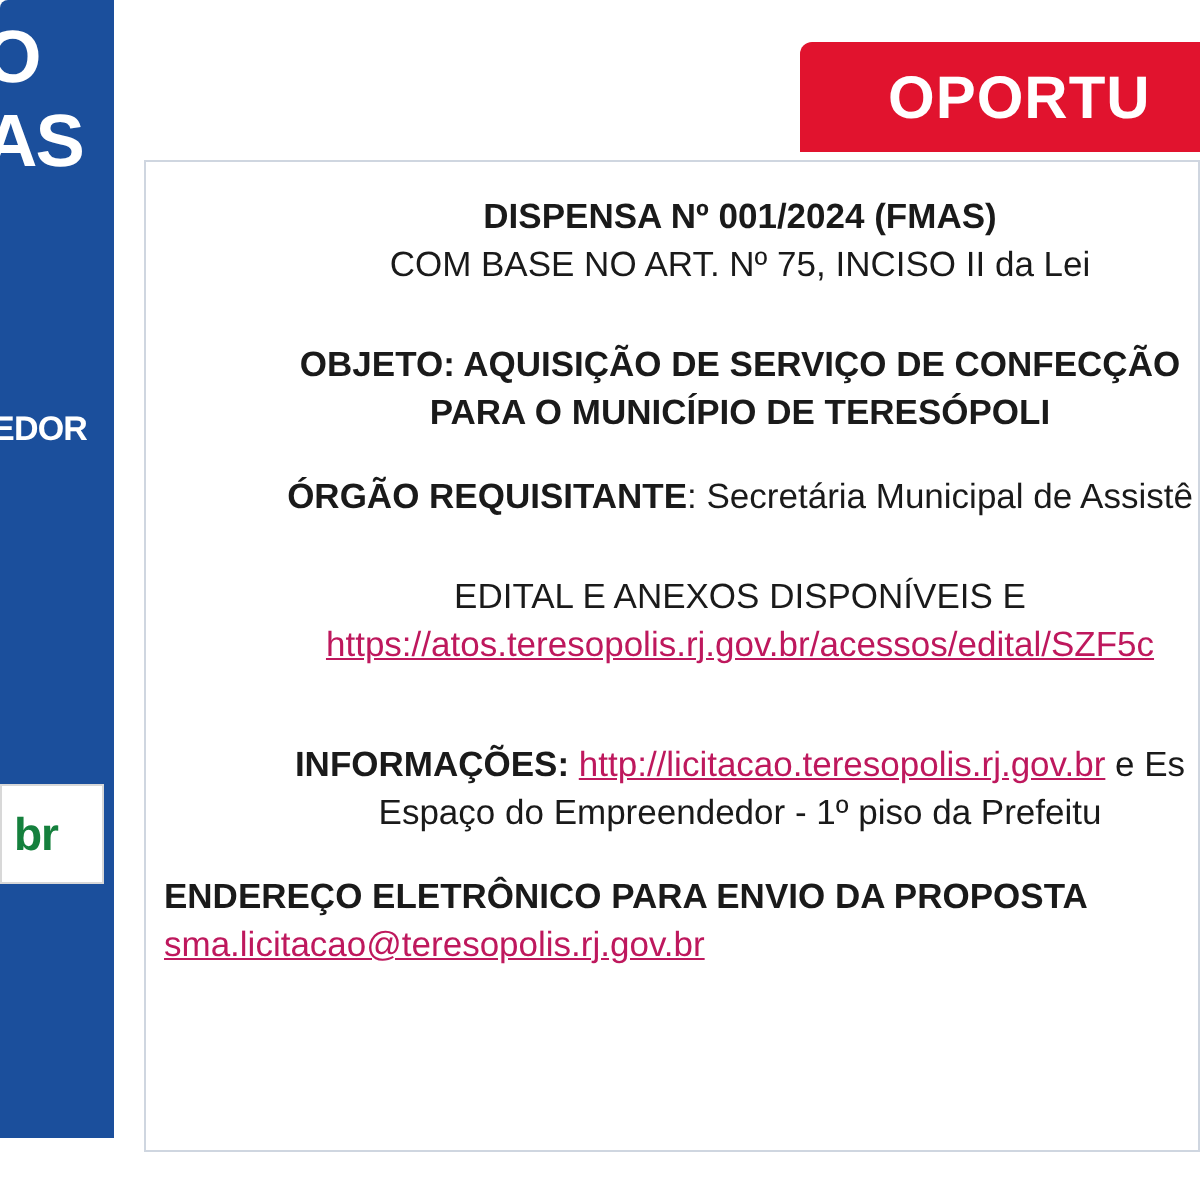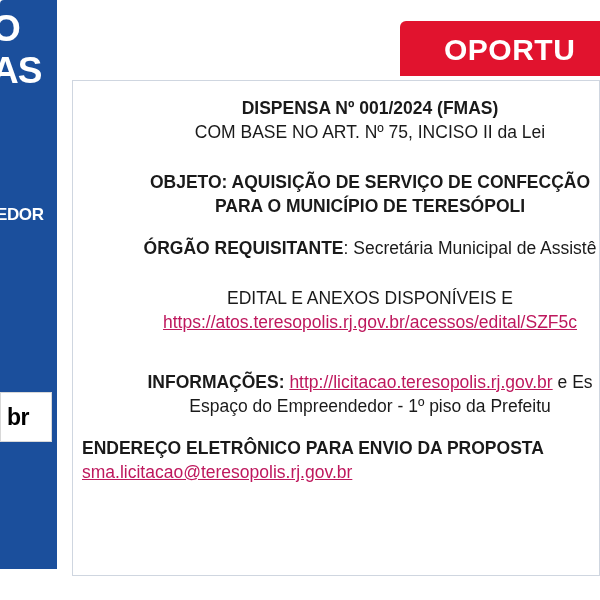--- a/index.html
+++ b/index.html
@@ -60,21 +60,21 @@
     top: 392px;
     width: 50px;
     height: 48px;
     background: #ffffff;
     border: 1px solid #d8d8d8;
   }
   .left-panel-badge-text {
     position: absolute;
     left: 6px;
     top: 11px;
-    color: #000000;
+    color: #15803d;
     font-weight: bold;
     font-size: 23px;
     letter-spacing: -0.5px;
   }
 
   
   .card {
     position: absolute;
     left: 72px;
     top: 80px;

